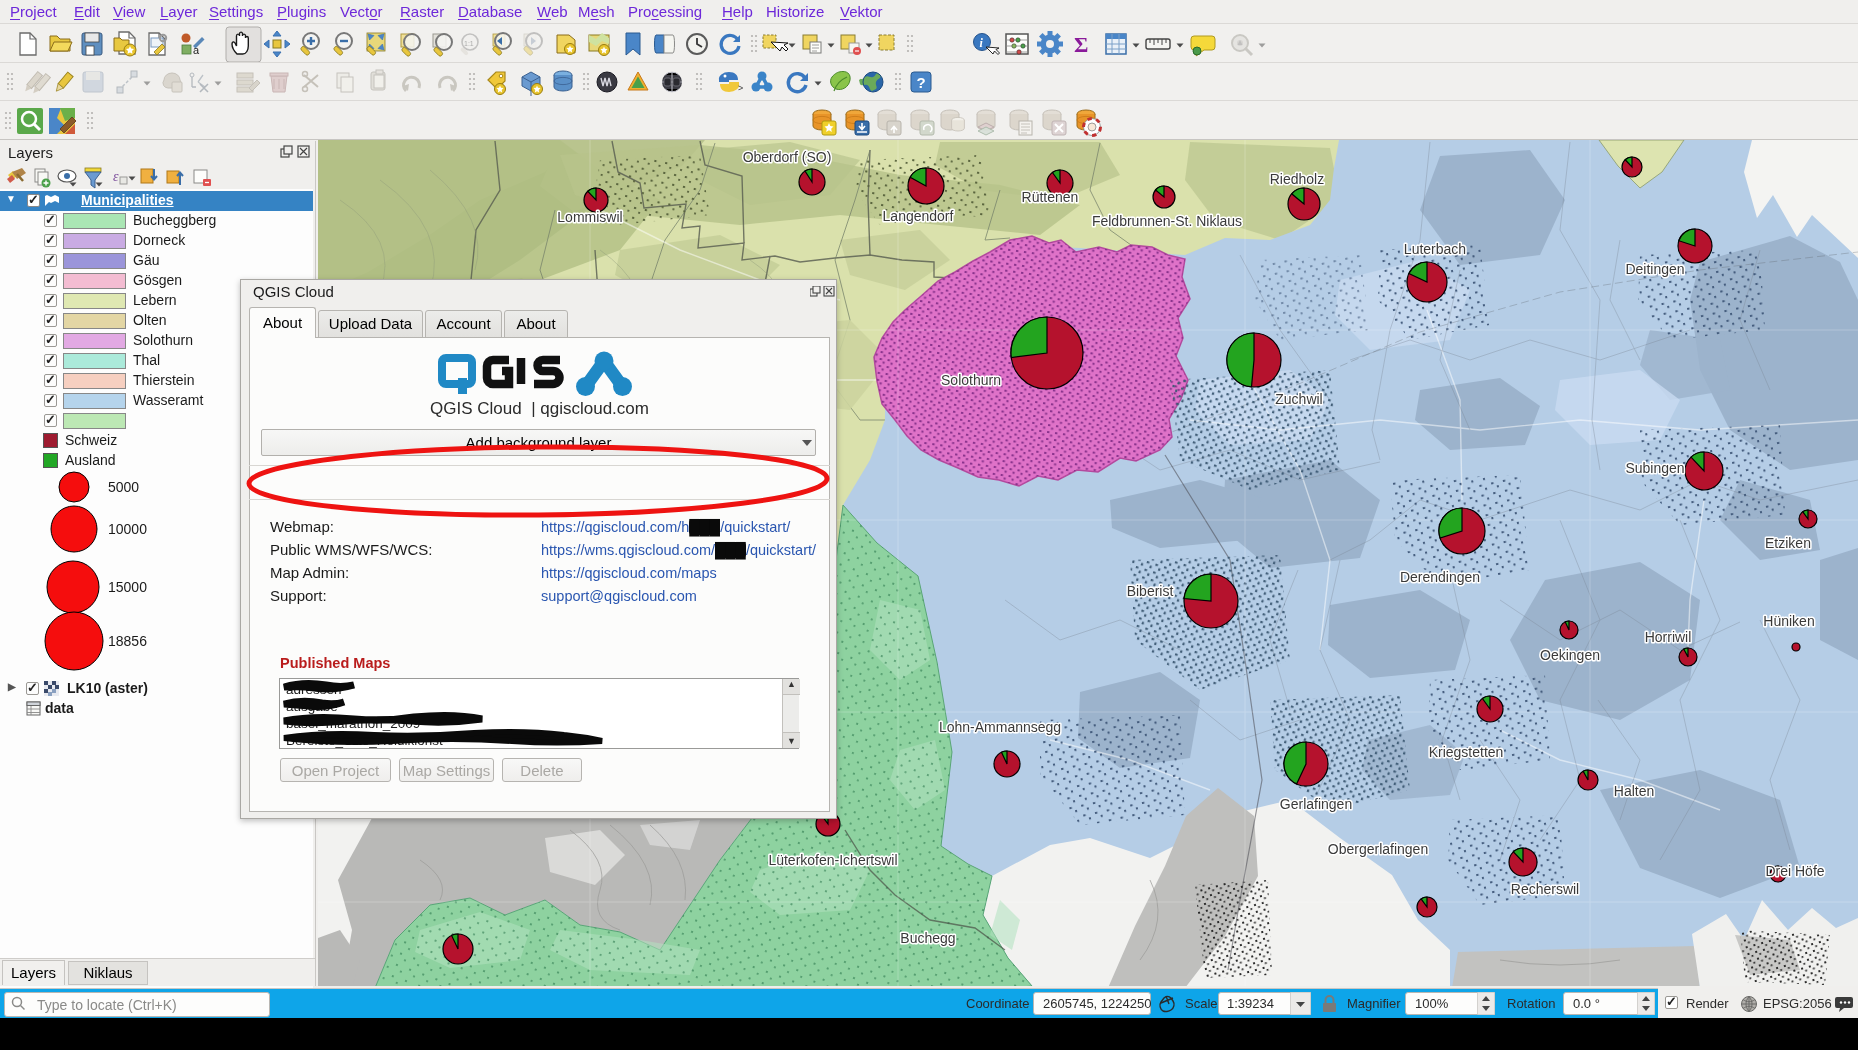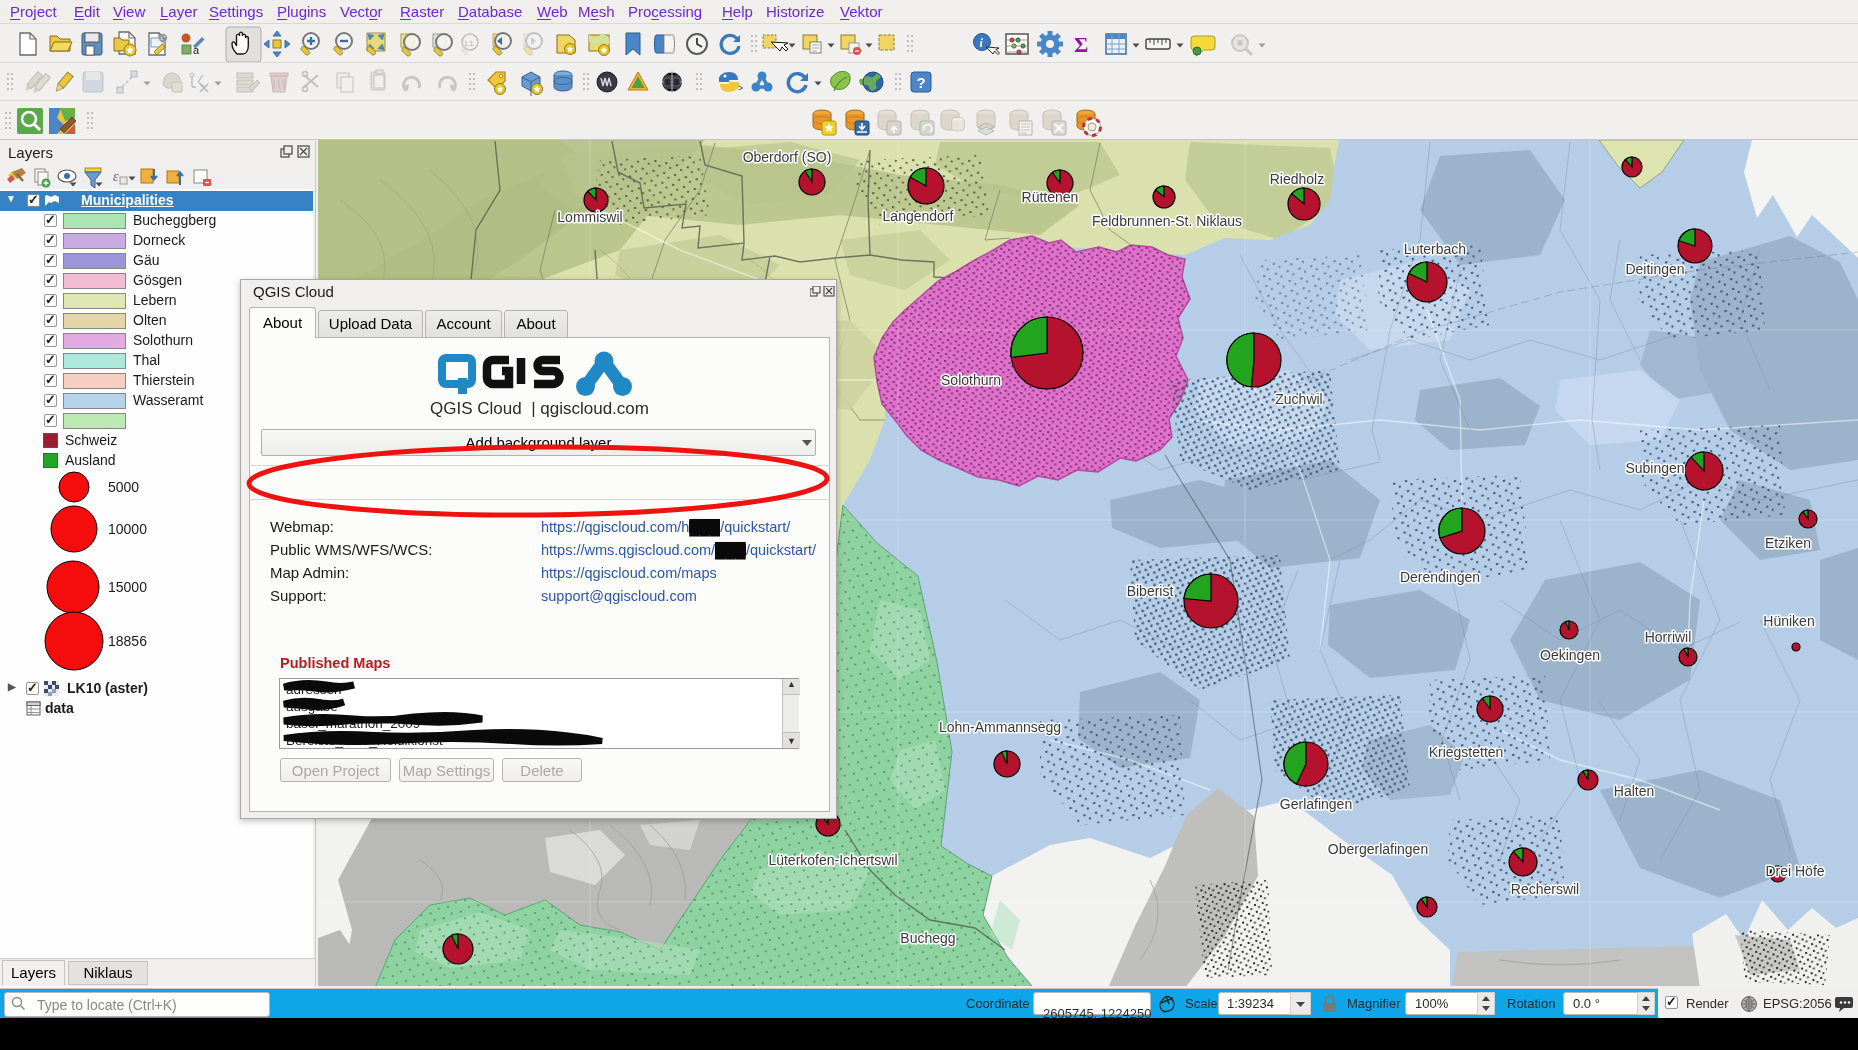--- a/index.html
+++ b/index.html
@@ -947,21 +947,21 @@
 </g>
 </svg>
 </div>
 <div id="statusbar">
 <div class="abs" style="left:4px;top:3px;width:266px;height:25px;background:#fdfdfc;border:1px solid #b9b7b3;border-radius:3px;color:#8a8a88;font-size:14px;padding:4px 0 0 32px">Type to locate (Ctrl+K)</div>
 <svg class="abs" style="left:11px;top:7px" width="16" height="16">
       <circle cx="6" cy="6" r="4.5" fill="none" stroke="#8a8a88" stroke-width="1.5"></circle>
       <path d="M9.5,9.5 l4,4" stroke="#8a8a88" stroke-width="1.5"></path>
     </svg>
 <span class="abs" style="left:966px;top:7px">Coordinate</span>
-<div class="abs" style="left:1033px;top:3px;width:118px;height:23px;background:#fdfdfc;border:1px solid #b9b7b3;border-radius:3px;padding:13px 0 0 9px">2605745, 1224250</div>
+<div class="abs" style="left:1033px;top:3px;width:118px;height:23px;background:#fdfdfc;border:1px solid #b9b7b3;border-radius:3px;padding:3px 0 0 9px">2605745, 1224250</div>
 <svg class="abs" style="left:1157px;top:5px" width="20" height="20">
       <g stroke="#2a2a2a" stroke-width="1.4" fill="none">
         <path d="M6,17 c-3,-2 -4,-6 -2,-9 l3,-4 c2,-2 5,-2 7,0 l2,3 c2,3 1,7 -2,9 c-2,1.5 -6,2 -8,1 z"></path>
         <path d="M4,9 l12,-5 M9,2 l3,8"></path>
       </g>
     </svg>
 <span class="abs" style="left:1185px;top:7px">Scale</span>
 <div class="abs" style="left:1218px;top:3px;width:93px;height:23px;background:#fdfdfc;border:1px solid #b9b7b3;border-radius:3px;padding:3px 0 0 8px">1:39234</div>
 <svg class="abs" style="left:1290px;top:3px" width="21" height="23">
       <rect x="0" y="0" width="21" height="23" fill="#eceae8" stroke="#b9b7b3"></rect>

